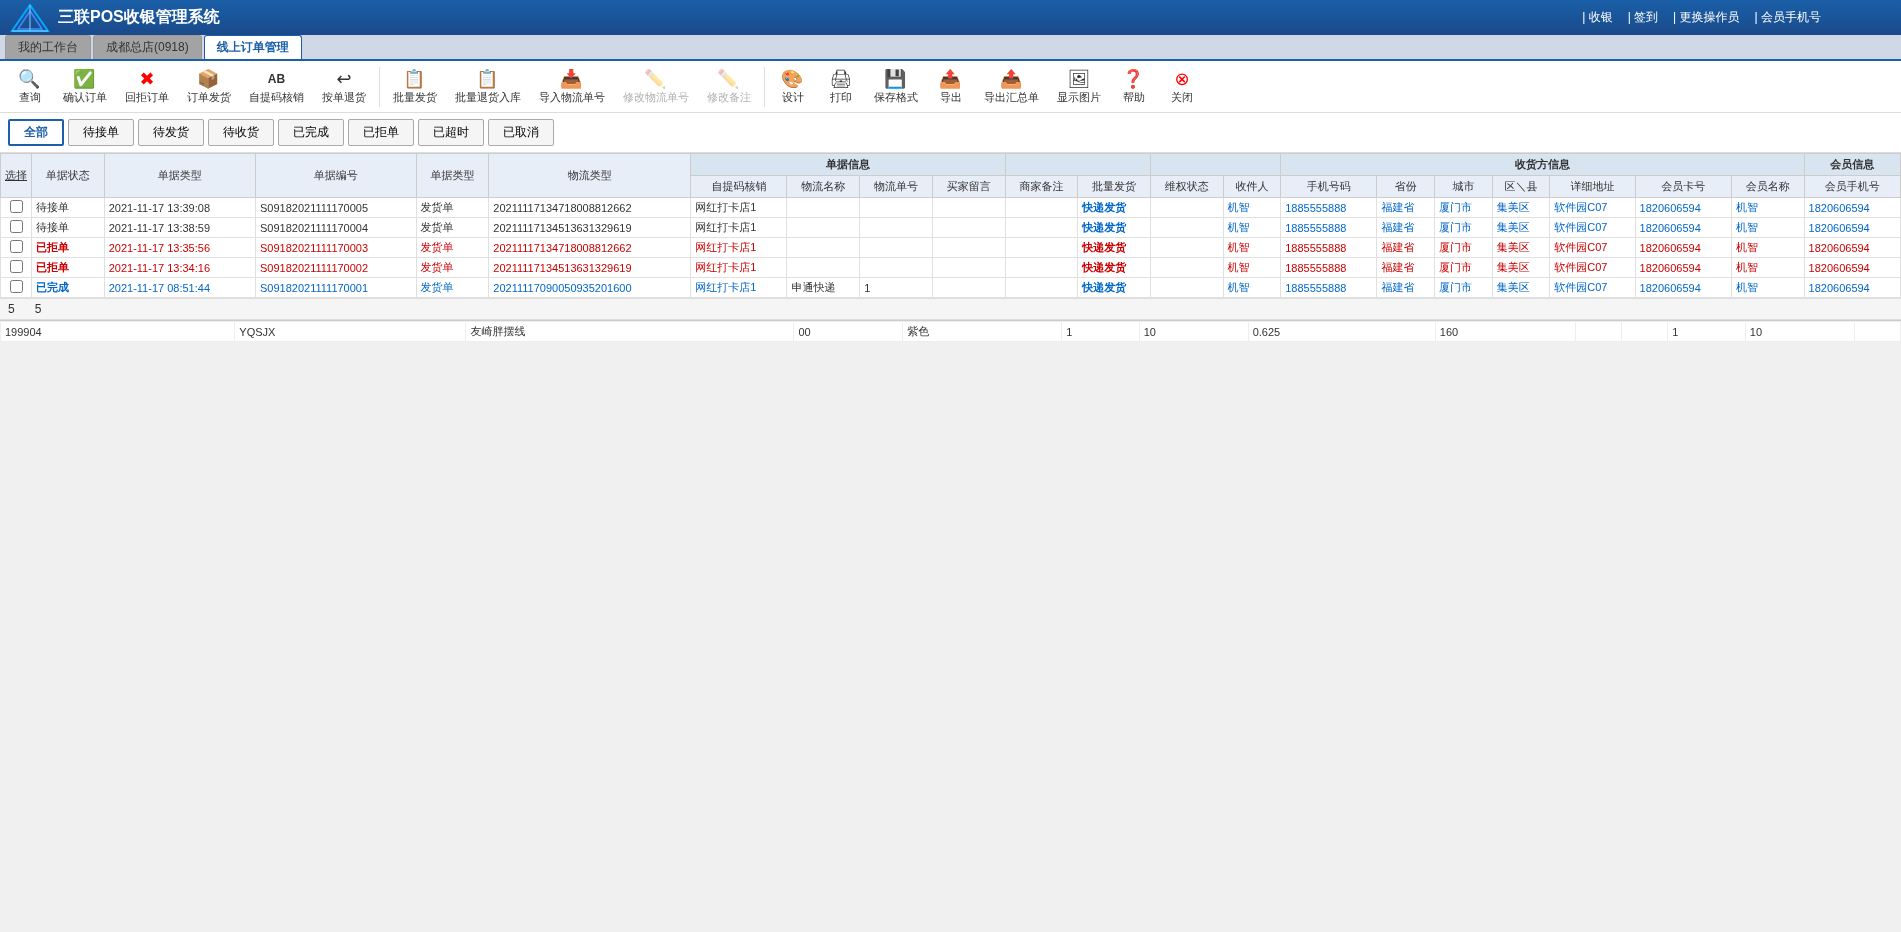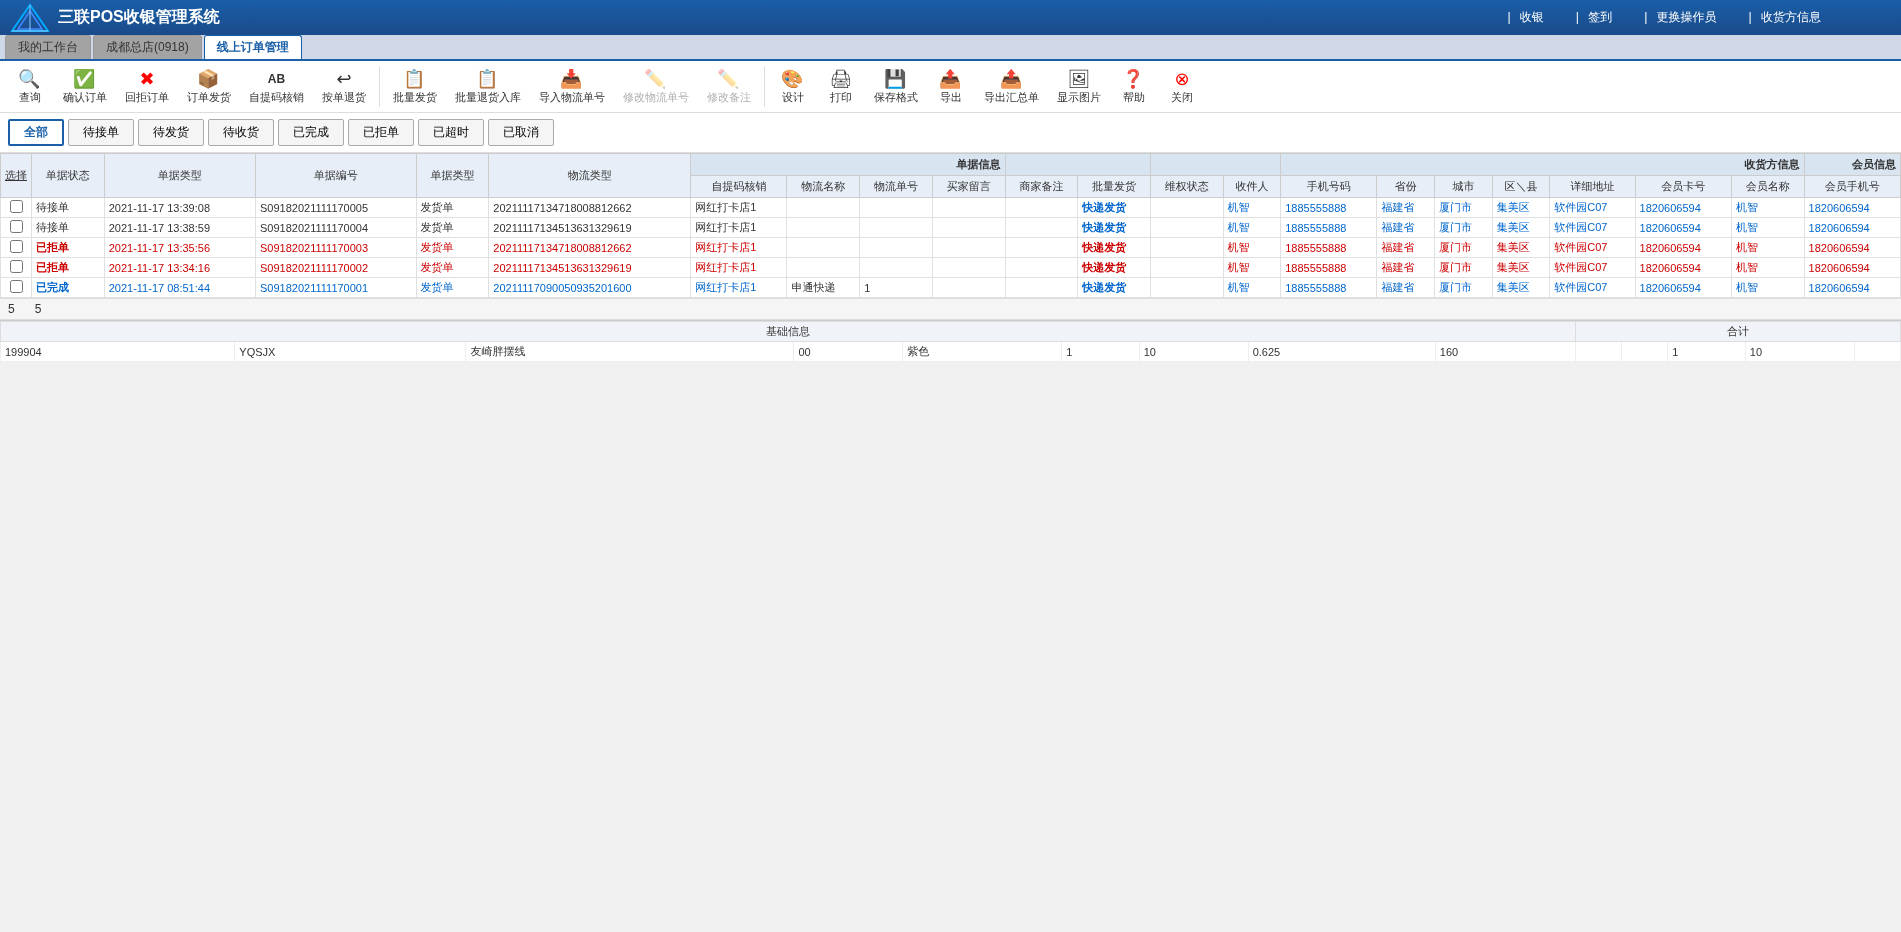--- a/index.html
+++ b/index.html
@@ -25,24 +25,23 @@
       font-weight: bold;
       color: white;
     }
     .title-bar .top-menu {
       position: absolute;
       right: 80px;
       top: 0;
       display: flex;
       height: 100%;
       align-items: center;
-      gap: 30px;
+      gap: 15px;
       font-size: 12px;
       color: white;
-      font-family: Liberation Mono, monospace;
     }
     .top-menu span { cursor: pointer; }
 
     
     .tab-bar {
       background: #d0d8e8;
       height: 26px;
       display: flex;
       align-items: flex-end;
       padding: 0 5px;
@@ -129,21 +128,21 @@
       font-size: 11px;
     }
     .data-table td {
       border: 1px solid #e0e0e0;
       padding: 2px 4px;
       white-space: nowrap;
       font-size: 11px;
     }
     .data-table .group-header {
       background: #d8e4f0;
-      text-align: right;
+      text-align: center;
       font-weight: bold;
       border: 1px solid #ccc;
     }
     .pager-bar {
       background: #f5f5f5;
       padding: 3px 8px;
       border-top: 1px solid #ddd;
       border-bottom: 1px solid #ddd;
       display: flex;
       align-items: center;
@@ -186,21 +185,21 @@
       <polygon points="20,8 32,26 8,26" fill="none" stroke="#4488ff" stroke-width="1.5"></polygon>
       <line x1="20" y1="2" x2="20" y2="28" stroke="#88ccff" stroke-width="1"></line>
       <line x1="2" y1="28" x2="38" y2="28" stroke="#88ccff" stroke-width="1"></line>
     </svg>
   </div>
   <span class="app-title">三联POS收银管理系统</span>
   <div class="top-menu">
     <span>| 收银</span>
     <span>| 签到</span>
     <span>| 更换操作员</span>
-    <span>| 收货方信息</span>
+    <span>| 会员手机号</span>
   </div>
 </div>
 
 <div class="tab-bar">
   <div class="tab">我的工作台</div>
   <div class="tab">成都总店(0918)</div>
   <div class="tab active">线上订单管理</div>
 </div>
 
 <div class="toolbar">
@@ -458,24 +457,20 @@
 </div>
 
 <div class="pager-bar" style="margin-top:0;">
   <span class="total">5</span>
   <span>5</span>
 </div>
 
 <div class="detail-section">
   <table class="detail-table">
     <thead>
-      <tr>
-        <th colspan="9" class="group-header">基础信息</th>
-        <th colspan="5" class="group-header">合计</th>
-      </tr>
     </thead>
     <tbody id="detail-body">
     <tr>
     <td>199904</td>
     <td>YQSJX</td>
     <td>友崎胖摆线</td>
     <td>00</td>
     <td>紫色</td>
     <td>1</td>
     <td>10</td>

